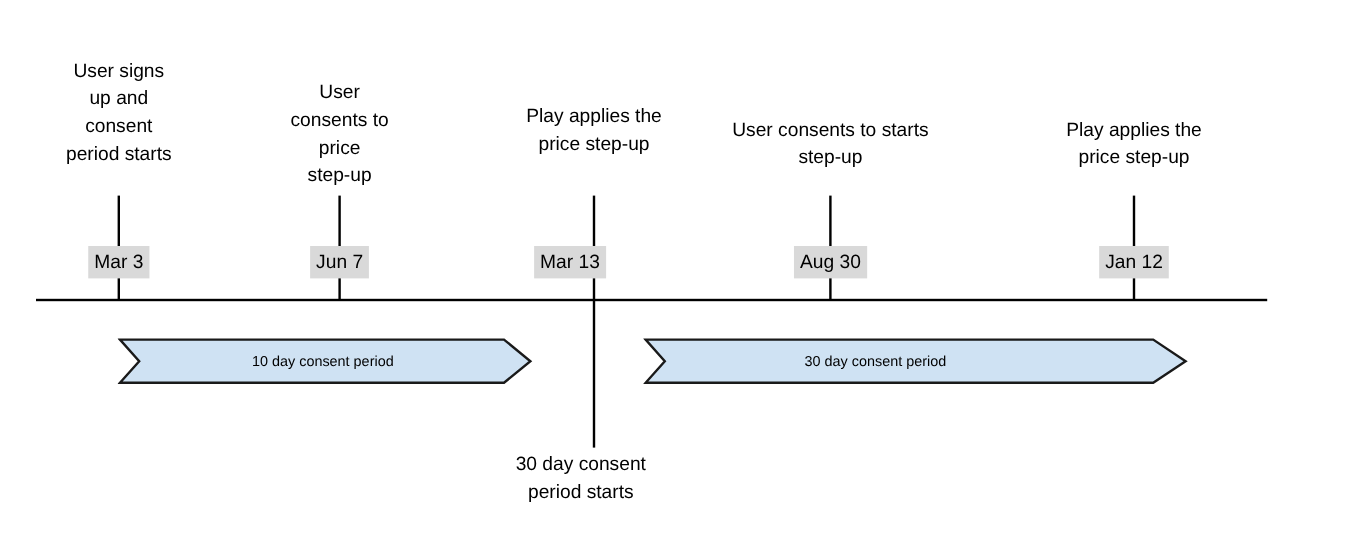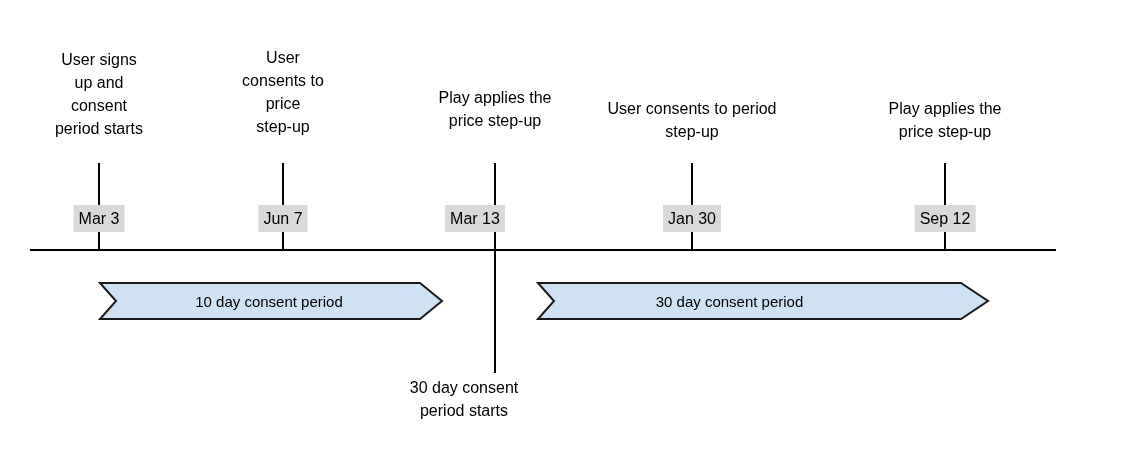--- a/index.html
+++ b/index.html
@@ -40,60 +40,60 @@
   }
   .period-arrow{position:absolute;z-index:1;}
   .period-arrow polygon{
     fill:var(--arrow-fill,#cfe2f3);
     stroke:var(--arrow-stroke,#1a1a1a);
     stroke-width:2;stroke-linejoin:miter;
   }
   .arrow-label{
     position:absolute;z-index:2;display:flex;
     align-items:center;justify-content:center;
-    font-size:15px;text-align:center;
+    font-size:12px;text-align:center;
   }
 </style>
 </head>
 <body>
 
 <div class="canvas">
 
   <div class="main-line"></div>
 
   <div class="tick-line" style="left:98px;"></div>
   <div class="event-label" style="left:99px;top:48px;">User signs
 up and
 consent
 period starts</div>
   <div class="date-badge" style="left:99px;text-align:right;">Mar 3</div>
 
   <div class="tick-line" style="left:282px;"></div>
-  <div class="event-label" style="left:283px;top:46px;">User
+  <div class="event-label" style="left:283px;top:66px;">User
 consents to
 price
 step-up</div>
   <div class="date-badge" style="left:283px;">Jun 7</div>
 
   <div class="tick-line long" style="left:494px;"></div>
   <div class="event-label" style="left:495px;top:86px;">Play applies the
 price step-up</div>
   <div class="date-badge" style="left:475px;">Mar 13</div>
-  <div class="below-label" style="left:464px;top:376px;">30 day consent
+  <div class="below-label" style="left:484px;top:376px;">30 day consent
 period starts</div>
 
   <div class="tick-line" style="left:691px;"></div>
-  <div class="event-label" style="left:692px;top:97px;">User consents to period
+  <div class="event-label" style="left:692px;top:97px;">User consents to starts
 step-up</div>
-  <div class="date-badge" style="left:692px;">Jan 30</div>
+  <div class="date-badge" style="left:692px;">Aug 30</div>
 
   <div class="tick-line" style="left:944px;"></div>
   <div class="event-label" style="left:945px;top:97px;">Play applies the
 price step-up</div>
-  <div class="date-badge" style="left:945px;">Sep 12</div>
+  <div class="date-badge" style="left:945px;">Jan 12</div>
 
   <svg class="period-arrow" style="left:98px;top:281px;" width="346" height="40" viewBox="0 0 346 40">
     <polygon points="2,2 322,2 344,20 322,38 2,38 18,20"></polygon>
   </svg>
   <div class="arrow-label" style="left:116px;top:281px;width:306px;height:40px;">10 day consent period</div>
 
   <svg class="period-arrow" style="left:536px;top:281px;" width="454" height="40" viewBox="0 0 454 40">
     <polygon points="2,2 425,2 452,20 425,38 2,38 18,20"></polygon>
   </svg>
   <div class="arrow-label" style="left:526px;top:281px;width:407px;height:40px;">30 day consent period</div>

